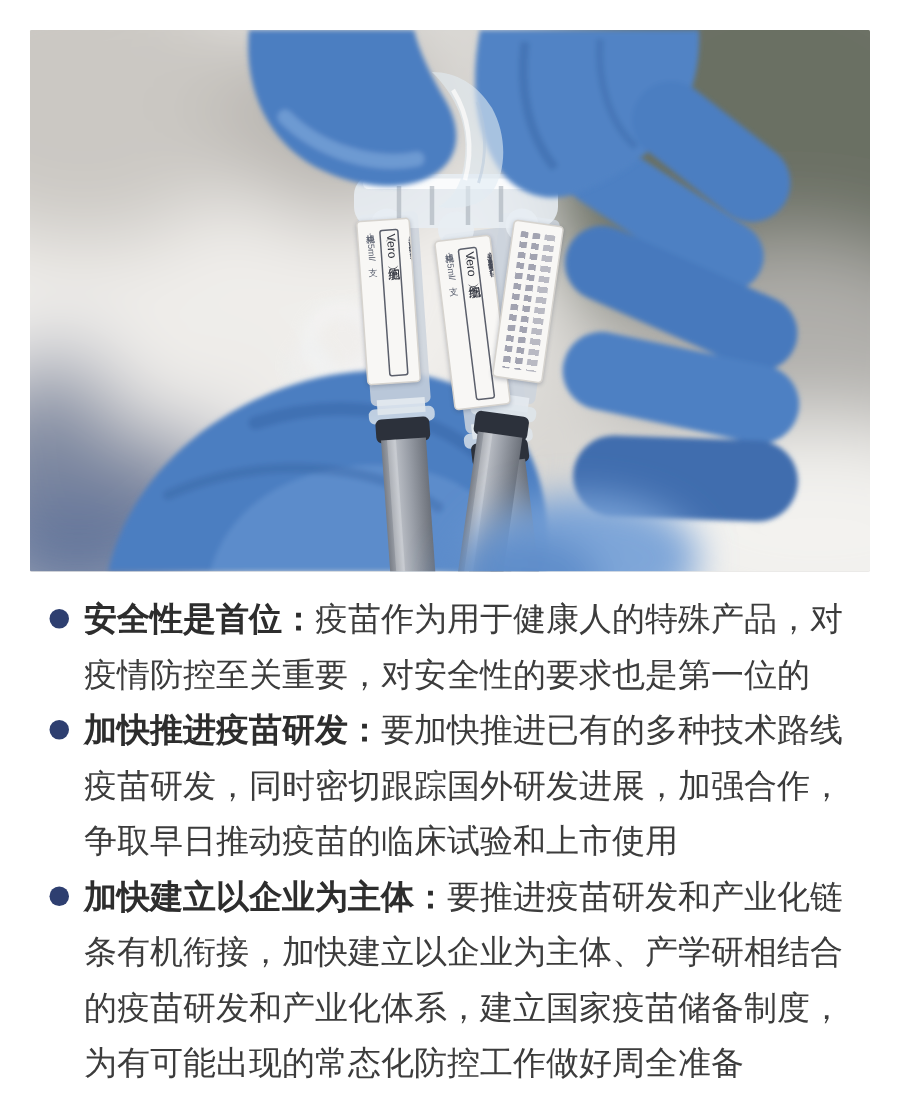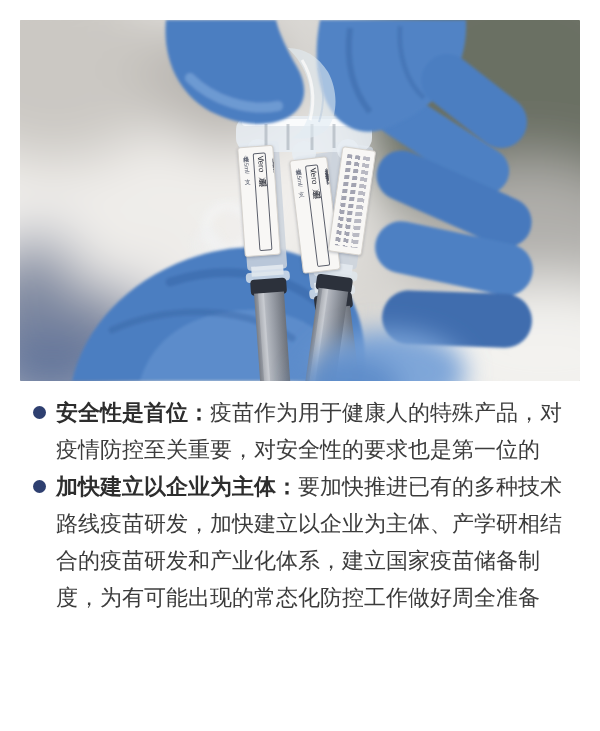--- a/index.html
+++ b/index.html
@@ -210,17 +210,21 @@
     </div>
   </figure>
 
   <ul class="points">
     <li class="point">
       <span class="dot"></span>
       <p class="pt"><strong>安全性是首位：</strong><span>疫苗作为用于健康人的特殊产品，对疫情防控至关重要，对安全性的要求也是第一位的</span></p>
     </li>
     <li class="point">
       <span class="dot"></span>
-      <p class="pt"><strong>加快建立以企业为主体：</strong><span>要加快推进已有的多种技术路线疫苗研发，加快建立以企业为主体、产学研相结合的疫苗研发和产业化体系，建立国家疫苗储备制度，为有可能出现的常态化防控工作做好周全准备</span></p>
+      <p class="pt"><strong>加快推进疫苗研发：</strong><span>要加快推进已有的多种技术路线疫苗研发，同时密切跟踪国外研发进展，加强合作，争取早日推动疫苗的临床试验和上市使用</span></p>
+    </li>
+    <li class="point">
+      <span class="dot"></span>
+      <p class="pt"><strong>加快建立以企业为主体：</strong><span>要推进疫苗研发和产业化链条有机衔接，加快建立以企业为主体、产学研相结合的疫苗研发和产业化体系，建立国家疫苗储备制度，为有可能出现的常态化防控工作做好周全准备</span></p>
     </li>
   </ul>
 
 </div>
 
 </body></html>

